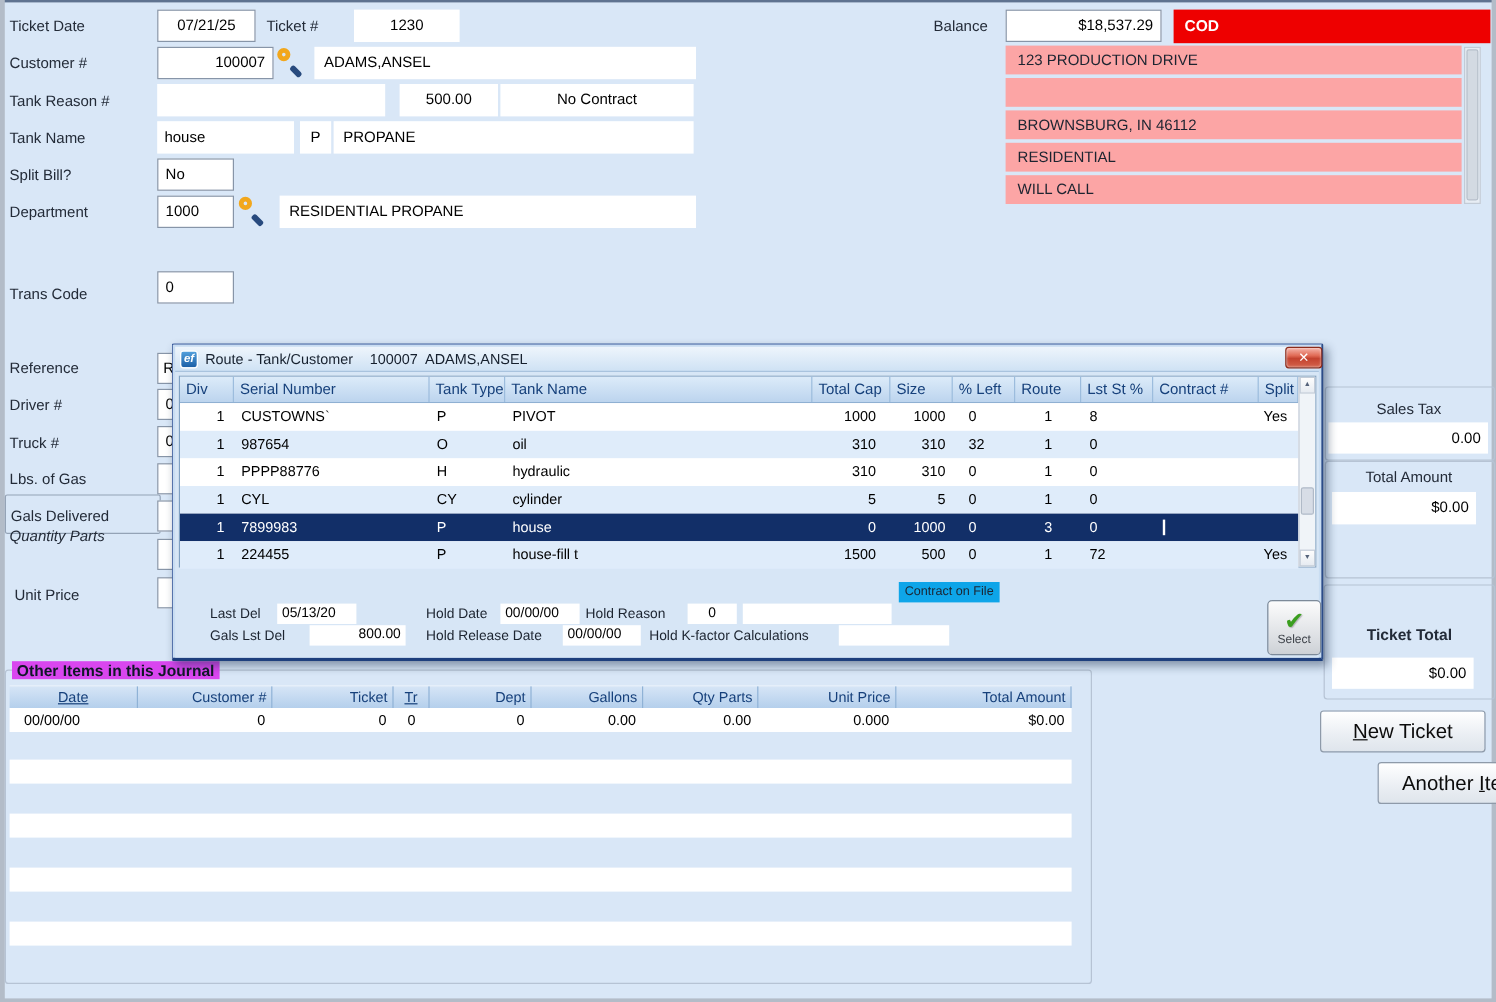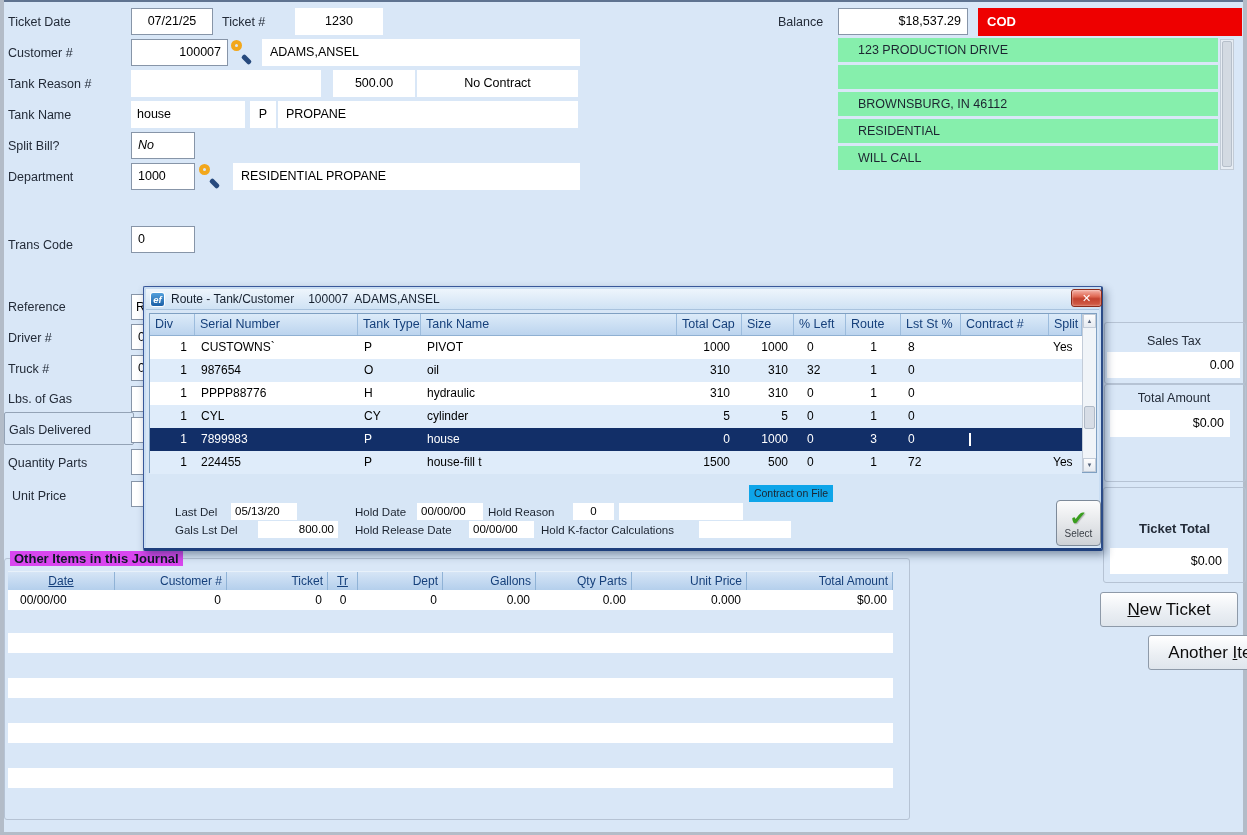--- a/index.html
+++ b/index.html
@@ -22,22 +22,22 @@
   .tr{text-align:right;padding-right:6px;}
   .tc{text-align:center;}
   .pl4{padding-left:4px;} .pl6{padding-left:6px;} .pl8{padding-left:8px;}
 
   .mag{position:absolute;width:24px;height:26px;cursor:pointer;}
   .mag .ring{position:absolute;left:1px;top:0;width:11px;height:11px;border:4.5px solid #f2a71c;border-radius:50%;}
   .mag .handle{position:absolute;left:14px;top:14px;width:5px;height:11px;background:#274a7e;border-radius:2px;transform:rotate(-45deg);}
 
   .cod{position:absolute;left:978px;top:8px;width:264px;height:28px;background:#ee0000;color:#fff;
        font-weight:bold;font-size:13px;line-height:28px;padding-left:9px;}
-  .addr-row{position:absolute;left:838px;width:380px;height:24px;background:#86efac;font-size:12.5px;
-       color:#1c2430;line-height:24px;padding-left:20px;white-space:pre;overflow:hidden;}
+  .addr-row{position:absolute;left:838px;width:380px;height:24px;background:#fca5a5;font-size:12.5px;
+       color:#1c2430;line-height:24px;padding-left:10px;white-space:pre;overflow:hidden;}
   .addr-scroll{position:absolute;left:1220px;top:39px;width:14px;height:131px;background:#e7edf4;border:1px solid #c2cbd6;}
   .addr-thumb{position:absolute;left:1px;top:1px;width:10px;height:126px;background:#d3dae2;border:1px solid #b6bfca;border-radius:2px;}
 
   .focus-rect{position:absolute;left:4px;top:412px;width:130px;height:33px;border:1px solid #94a3b6;border-radius:2px;}
 
   .gb{position:absolute;border:1px solid #b6c3d4;border-radius:3px;}
   .rlabel{position:absolute;font-size:12.5px;color:#232b38;text-align:center;line-height:14px;}
   .bigbtn{position:absolute;left:1100px;width:138px;height:35px;cursor:pointer;
        background:linear-gradient(#ffffff,#eaeef3 60%,#dfe5ec);border:1px solid #8e9aa9;border-radius:3px;
        font-size:17px;color:#0c0c0c;display:flex;align-items:center;justify-content:center;white-space:pre;}
@@ -138,21 +138,21 @@
   <div class="inp flat pl6" style="left:131px;top:70px;width:190px;"></div>
   <div class="inp flat tc" style="left:333px;top:70px;width:82px;">500.00</div>
   <div class="inp flat tc" style="left:417px;top:70px;width:161px;">No Contract</div>
 
   <span class="flabel" style="left:8px;top:108px;">Tank Name</span>
   <div class="inp flat pl6" style="left:131px;top:101px;width:114px;">house</div>
   <div class="inp flat tc" style="left:250px;top:101px;width:26px;">P</div>
   <div class="inp flat pl8" style="left:278px;top:101px;width:300px;">PROPANE</div>
 
   <span class="flabel" style="left:8px;top:139px;">Split Bill?</span>
-  <div class="inp pl6" style="left:131px;top:132px;width:64px;font-style:italic;">No</div>
+  <div class="inp pl6" style="left:131px;top:132px;width:64px;">No</div>
 
   <span class="flabel" style="left:8px;top:170px;">Department</span>
   <div class="inp pl6" style="left:131px;top:163px;width:64px;">1000</div>
   <div class="mag" style="left:198px;top:164px;">
     <span class="ring"></span>
     <span class="handle"></span>
   </div>
   <div class="inp flat pl8" style="left:233px;top:163px;width:347px;">RESIDENTIAL PROPANE</div>
 
   <span class="flabel" style="left:8px;top:238px;">Trans Code</span>
@@ -164,21 +164,21 @@
   <div class="inp pl6" style="left:131px;top:324px;width:62px;height:26px;line-height:24px;">0</div>
   <span class="flabel" style="left:8px;top:362px;">Truck #</span>
   <div class="inp pl6" style="left:131px;top:355px;width:62px;height:26px;line-height:24px;">0</div>
   <span class="flabel" style="left:8px;top:392px;">Lbs. of Gas</span>
   <div class="inp pl6" style="left:131px;top:386px;width:62px;height:26px;line-height:24px;"></div>
 
   <div class="focus-rect"></div>
   <span class="flabel" style="left:9px;top:423px;text-align:right;">Gals Delivered</span>
   <div class="inp pl6" style="left:131px;top:417px;width:62px;height:26px;line-height:24px;"></div>
 
-  <span class="flabel" style="left:8px;top:456px;">Quantity Parts</span>
+  <span class="flabel" style="left:8px;top:440px;font-style:italic;">Quantity Parts</span>
   <div class="inp pl6" style="left:131px;top:449px;width:62px;height:26px;line-height:24px;"></div>
   <span class="flabel" style="left:12px;top:489px;">Unit Price</span>
   <div class="inp pl6" style="left:131px;top:481px;width:62px;height:26px;line-height:24px;"></div>
 
   <span class="flabel" style="left:778px;top:15px;">Balance</span>
   <div class="inp tr" style="left:838px;top:8px;width:130px;">$18,537.29</div>
   <div class="cod">COD</div>
   <div class="addr-row" style="top:38px;">123 PRODUCTION DRIVE</div>
   <div class="addr-row" style="top:65px;"></div>
   <div class="addr-row" style="top:92px;">BROWNSBURG, IN 46112</div>

